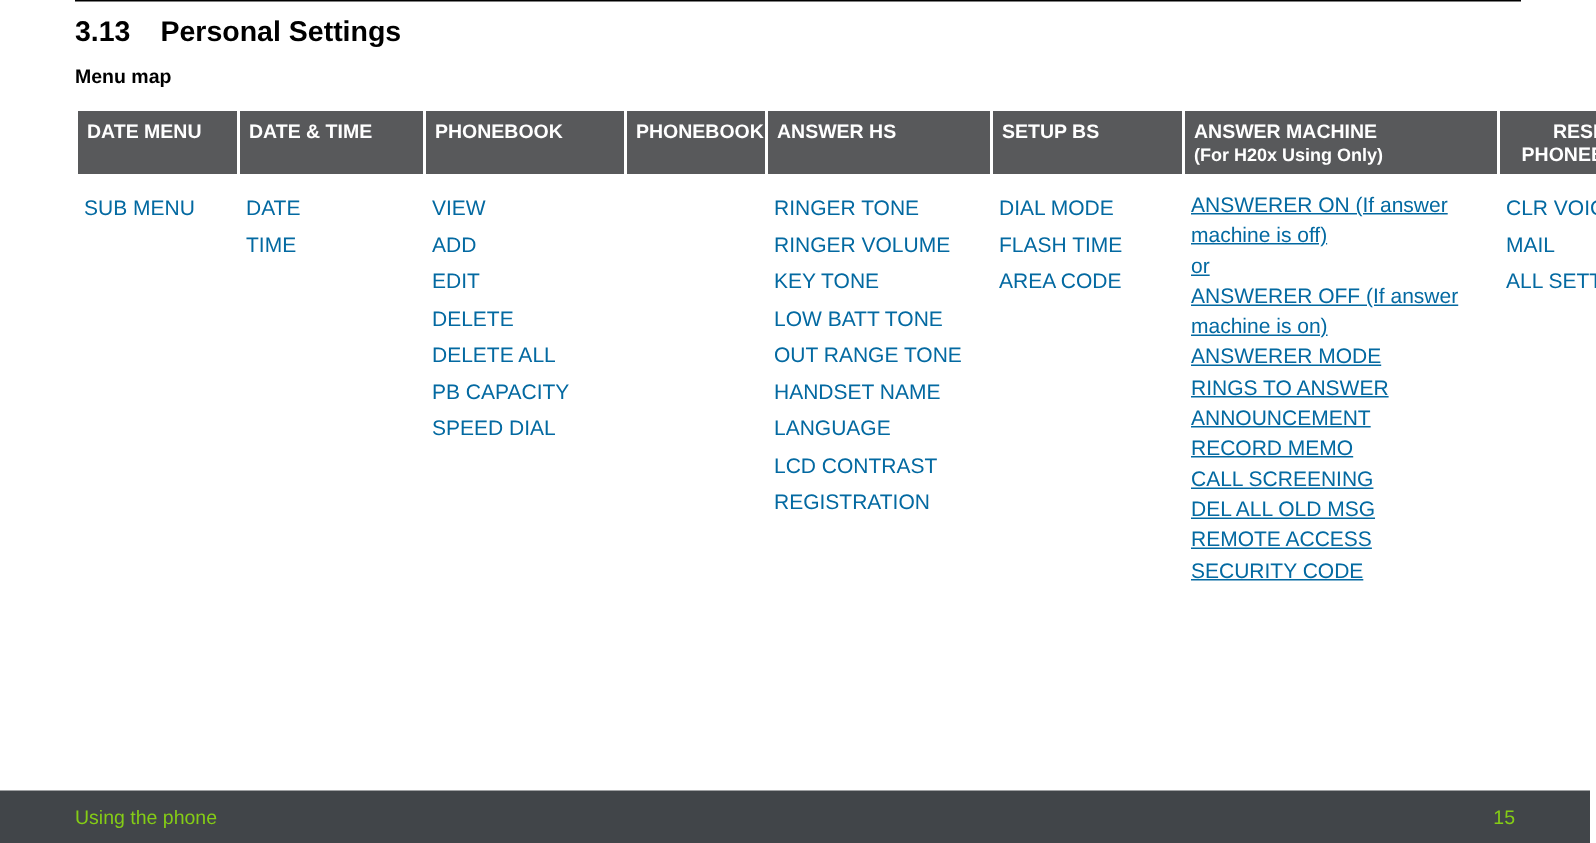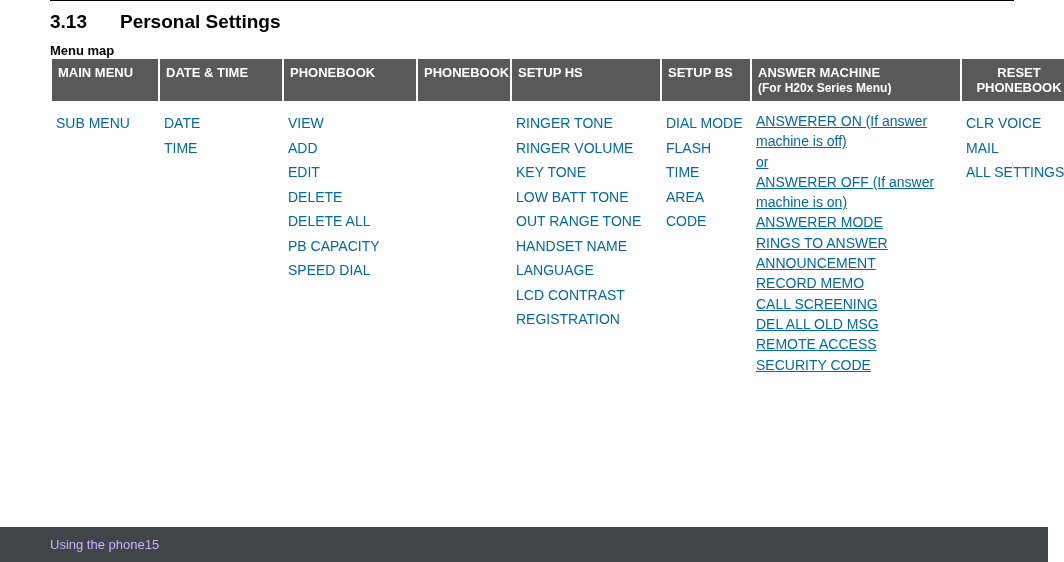--- a/index.html
+++ b/index.html
@@ -21,27 +21,27 @@
       border-top: 1px solid #000;
       margin-bottom: 10px;
     }
     .section-title {
       font-size: 19px;
       font-weight: bold;
       margin-bottom: 10px;
     }
     .section-title .num {
       display: inline-block;
-      margin-right: 33px;
+      margin-right: 20px;
       text-align: center;
     }
     .menu-map-label {
       font-size: 13px;
       font-weight: bold;
-      margin-bottom: 1px;
+      margin-bottom: 16px;
     }
     table {
       border-collapse: separate;
       border-spacing: 2px 0;
       width: 100%;
       table-layout: fixed;
     }
     th {
       background: #58595b;
       color: #fff;
@@ -50,21 +50,21 @@
       text-align: left;
       vertical-align: top;
       padding: 6px 6px 6px 6px;
       height: 42px;
     }
     th.col0 { width: 106px; }
     th.col1 { width: 122px; }
     th.col2 { width: 132px; margin-top: 11px; }
     th.col3 { width: 92px; }
     th.col4 { width: 148px; }
-    th.col5 { width: 88px; }
+    th.col5 { width: 126px; }
     th.col6 { width: 208px; }
     th.col7 { width: 114px; text-align: center; }
     .th-sub {
       font-size: 12px;
       font-weight: bold;
     }
     td {
       font-size: 14px;
       color: #0369a1;
       vertical-align: top;
@@ -72,54 +72,54 @@
       line-height: 1.75;
     }
     td.tight {
       line-height: 1.45;
       text-decoration: underline;
     }
     .footer {
       position: absolute;
       bottom: 0;
       left: 0;
-      right: 16px;
+      right: 4px;
       background: #414549;
-      color: #c4b5fd;
+      color: #84cc16;
       font-size: 13px;
       padding: 10px 50px;
       display: flex;
-      justify-content: flex-start;
+      justify-content: space-between;
       align-items: center;
     }
   </style>
 </head>
 <body>
 
 <div class="content">
   <div class="top-rule"></div>
 
   <div class="section-title">
     <span class="num">3.13</span><span>Personal Settings</span>
   </div>
 
   <div class="menu-map-label">Menu map</div>
 
   <table>
     <thead>
       <tr>
-        <th class="col0">MAIN MENU</th>
+        <th class="col0">DATE MENU</th>
         <th class="col1">DATE &amp; TIME</th>
         <th class="col2">PHONEBOOK</th>
         <th class="col3">PHONEBOOK</th>
-        <th class="col4">SETUP HS</th>
+        <th class="col4">ANSWER HS</th>
         <th class="col5">SETUP BS</th>
         <th class="col6">
           <span>ANSWER MACHINE</span><br>
-          <span class="th-sub">(For H20x Series Menu)</span>
+          <span class="th-sub">(For H20x Using Only)</span>
         </th>
         <th class="col7">
           <span>RESET</span><br>
           <span>PHONEBOOK</span>
         </th>
       </tr>
     </thead>
     <tbody>
       <tr>
         <td>SUB MENU</td>

